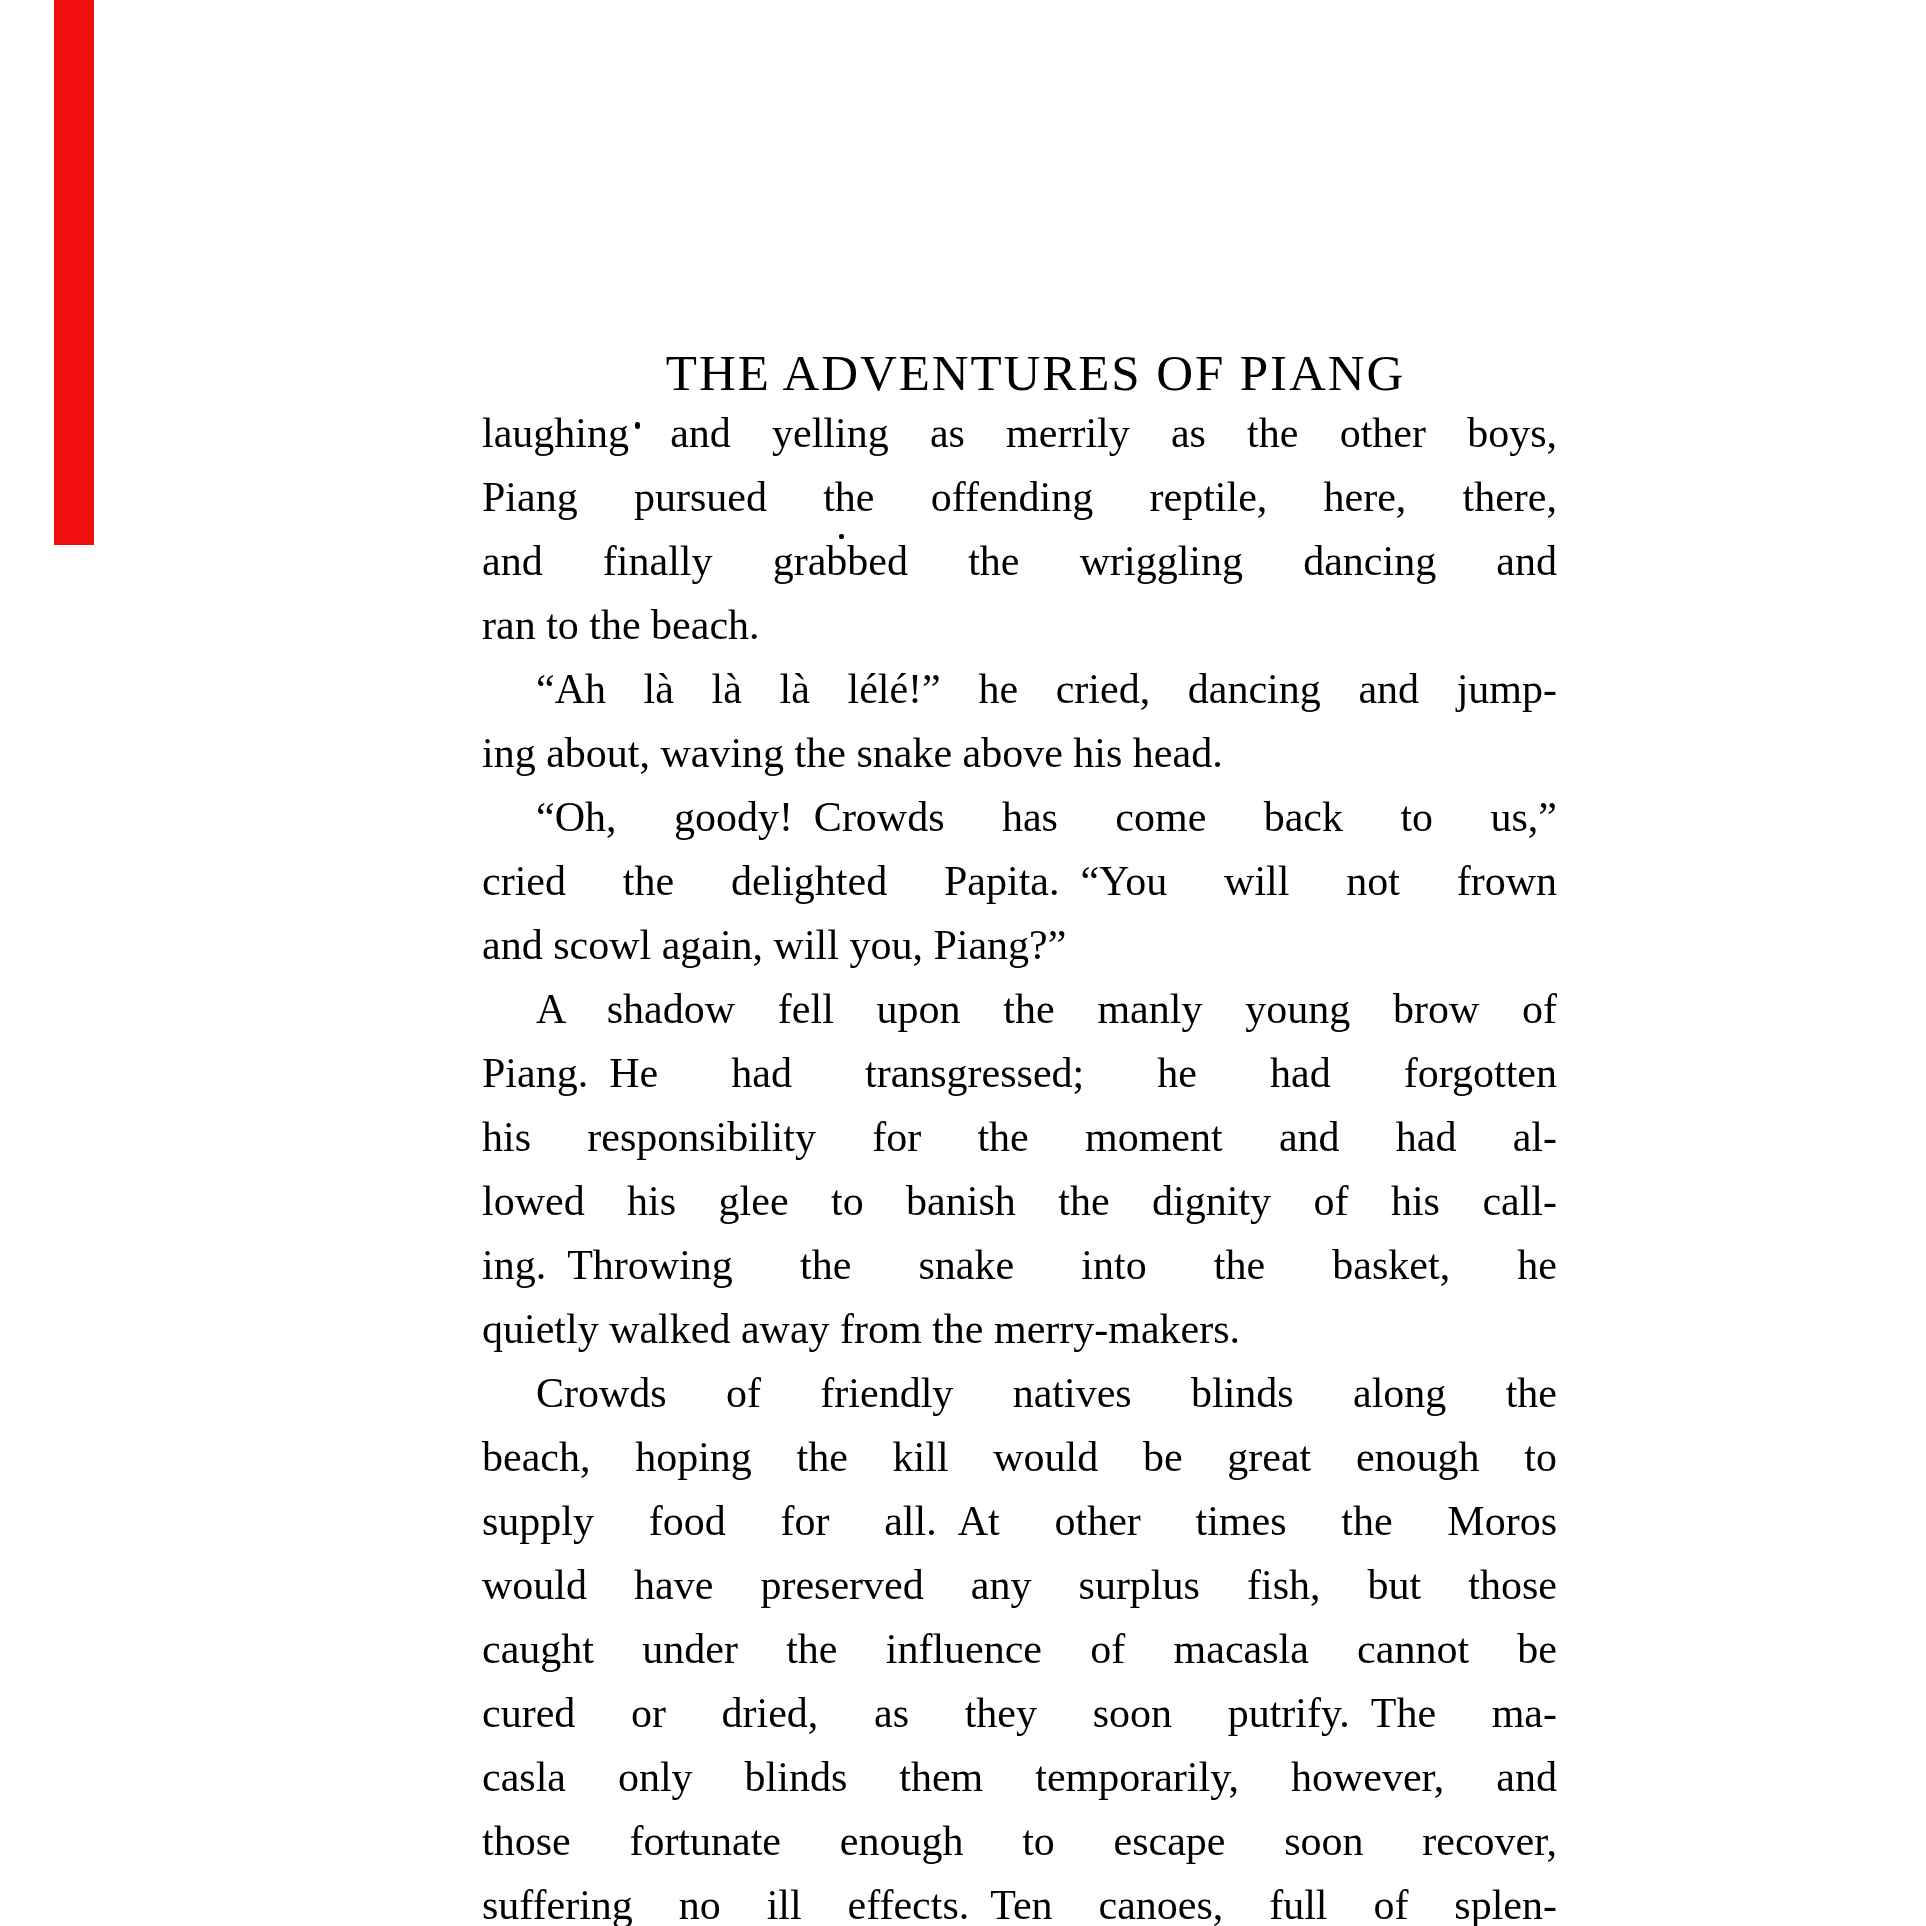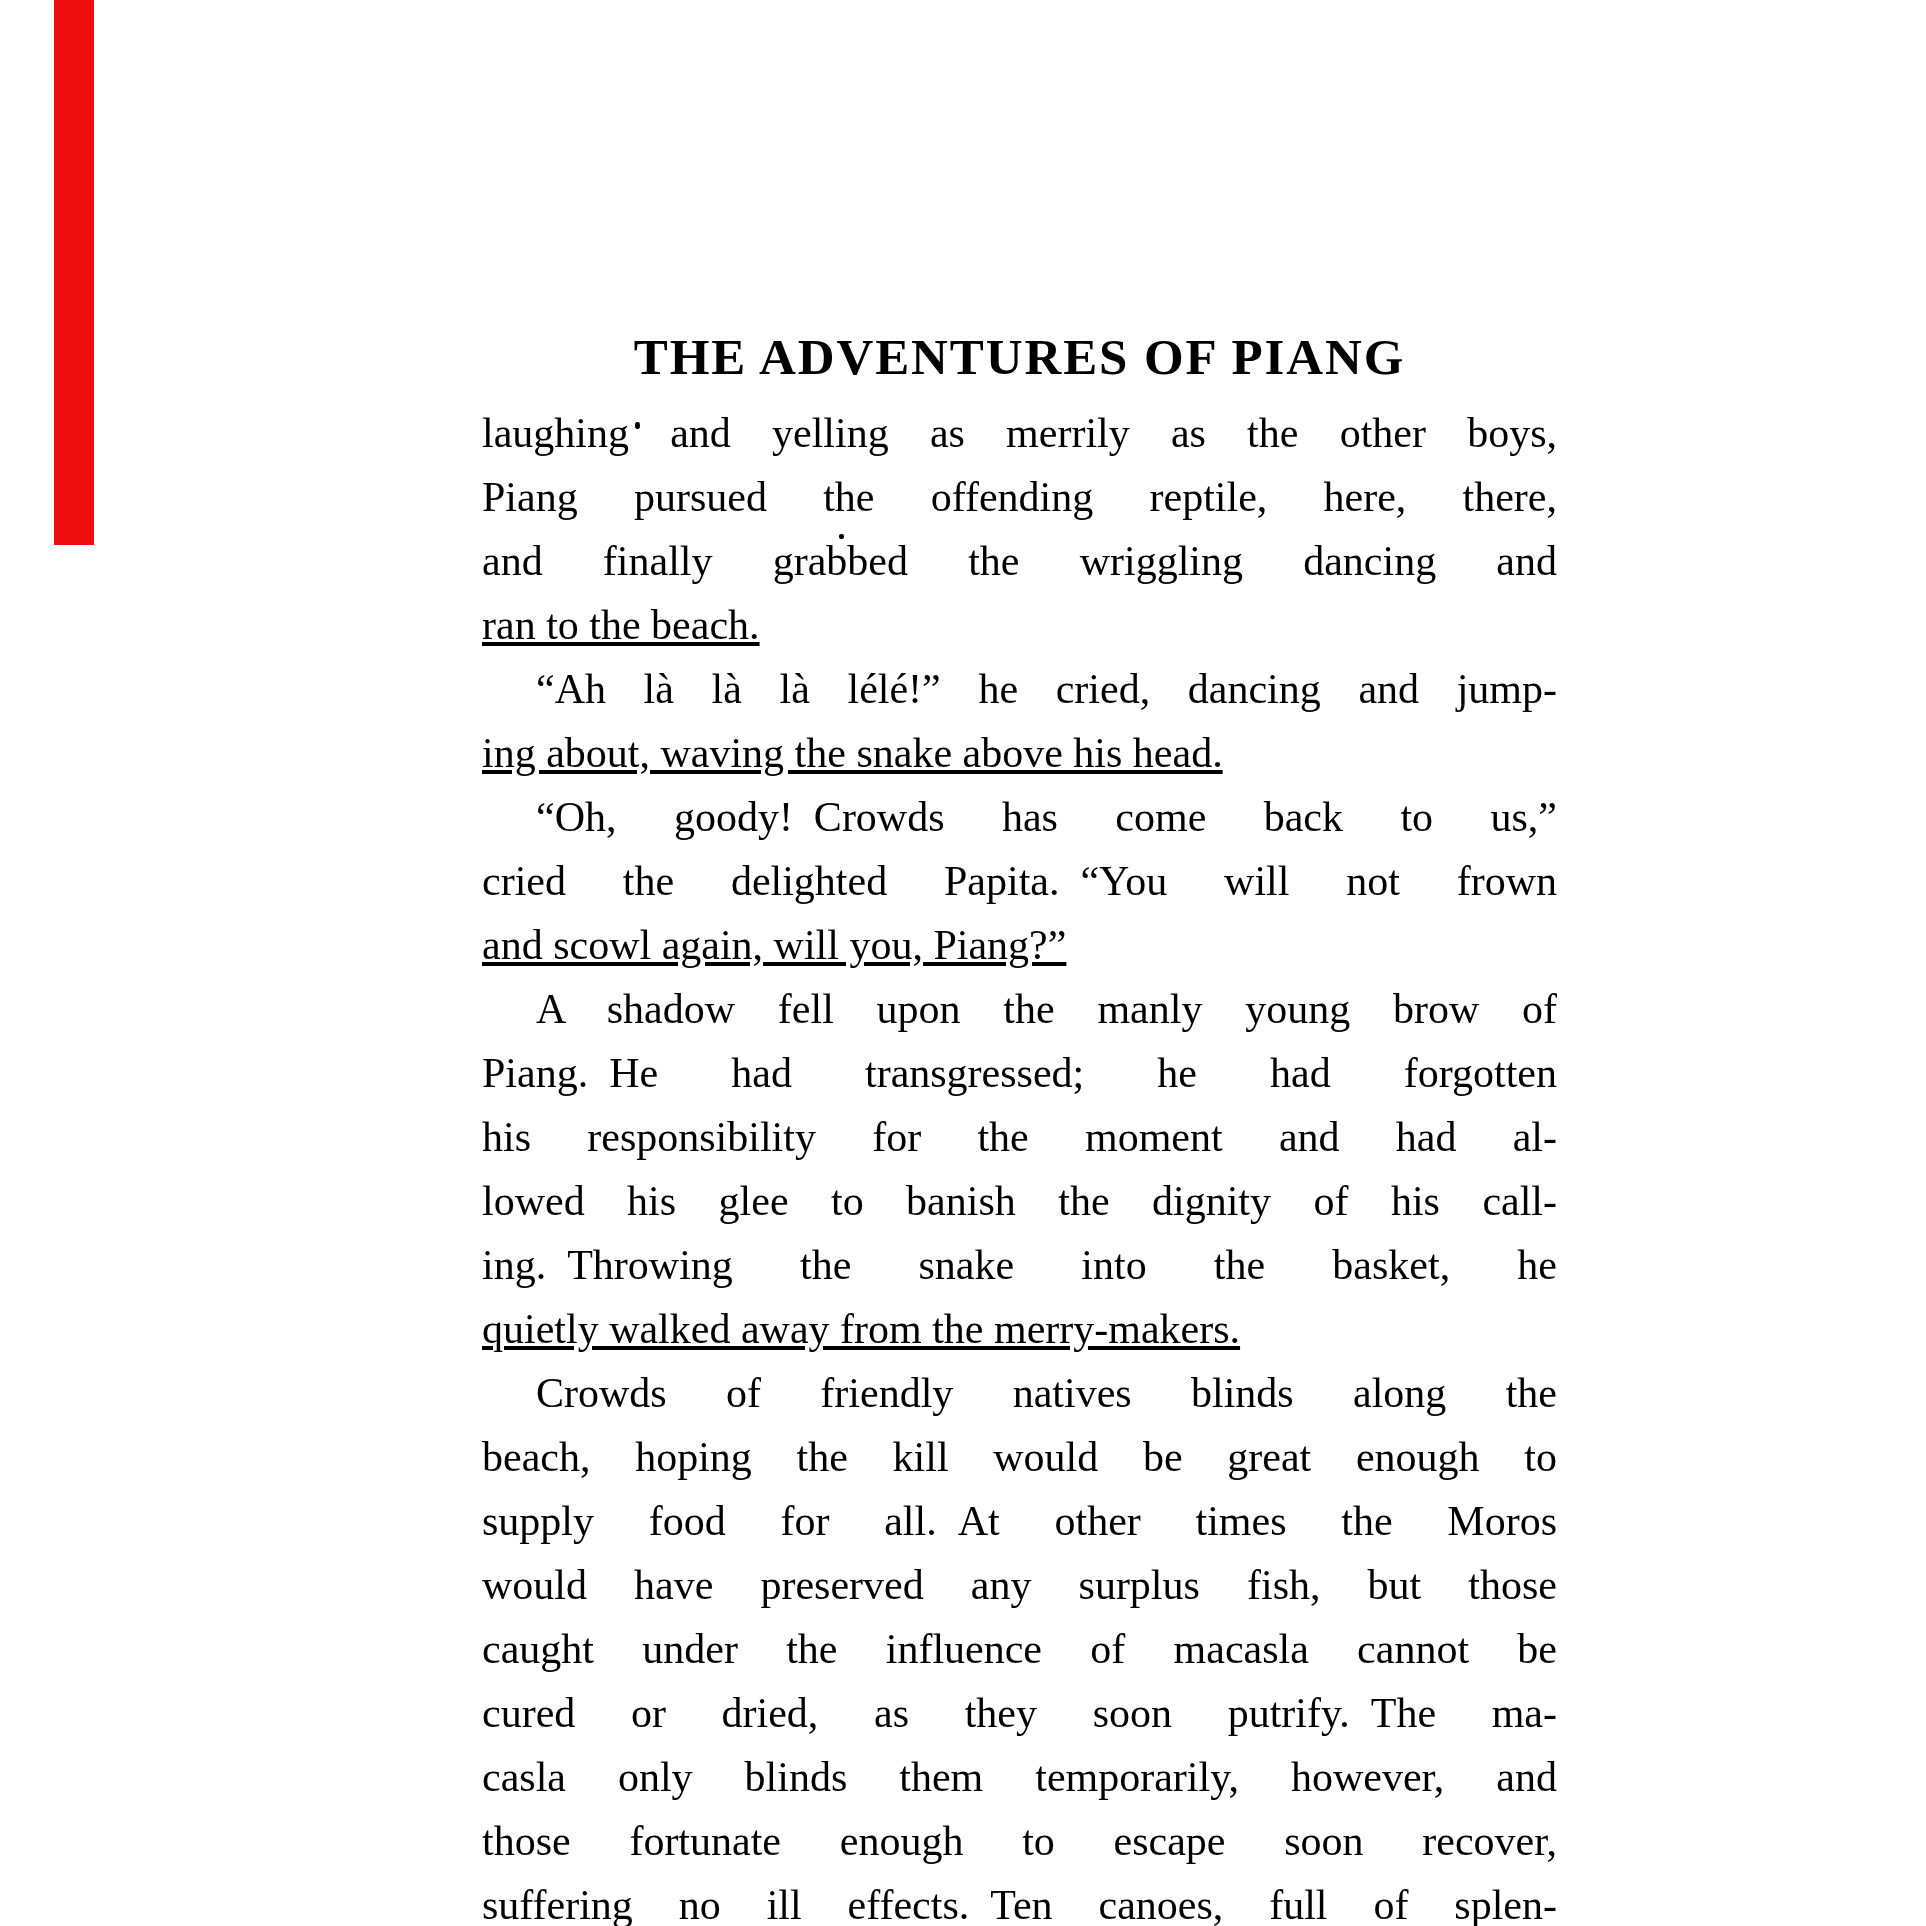--- a/index.html
+++ b/index.html
@@ -22,45 +22,44 @@
     top: 0;
     width: 40px;
     height: 545px;
     background: #f00f0f;
   }
   .title {
     position: absolute;
     left: 482px;
     top: 332px;
     width: 1075px;
-    margin: 0;
+    margin: 16px;
     text-align: center;
     font-family: "Liberation Serif", serif;
     font-size: 51px;
-    font-weight: bold;
+    font-weight: normal;
     letter-spacing: 1.9px;
     line-height: 1;
     white-space: nowrap;
   }
   .body-text {
     position: absolute;
     left: 482px;
     top: 401px;
     width: 1075px;
     font-size: 42px;
     line-height: 64px;
   }
   .line {
     height: 64px;
     text-align: justify;
     text-align-last: justify;
   }
   .line.short {
     text-align-last: left;
-    text-decoration: underline;
   }
   .line.indent {
     padding-left: 54px;
   }
   .speck {
     position: absolute;
     background: #000;
     border-radius: 45%;
   }
   .speck.title-dot  { left: 635px; top: 422px; width: 4.6px; height: 7px; }

